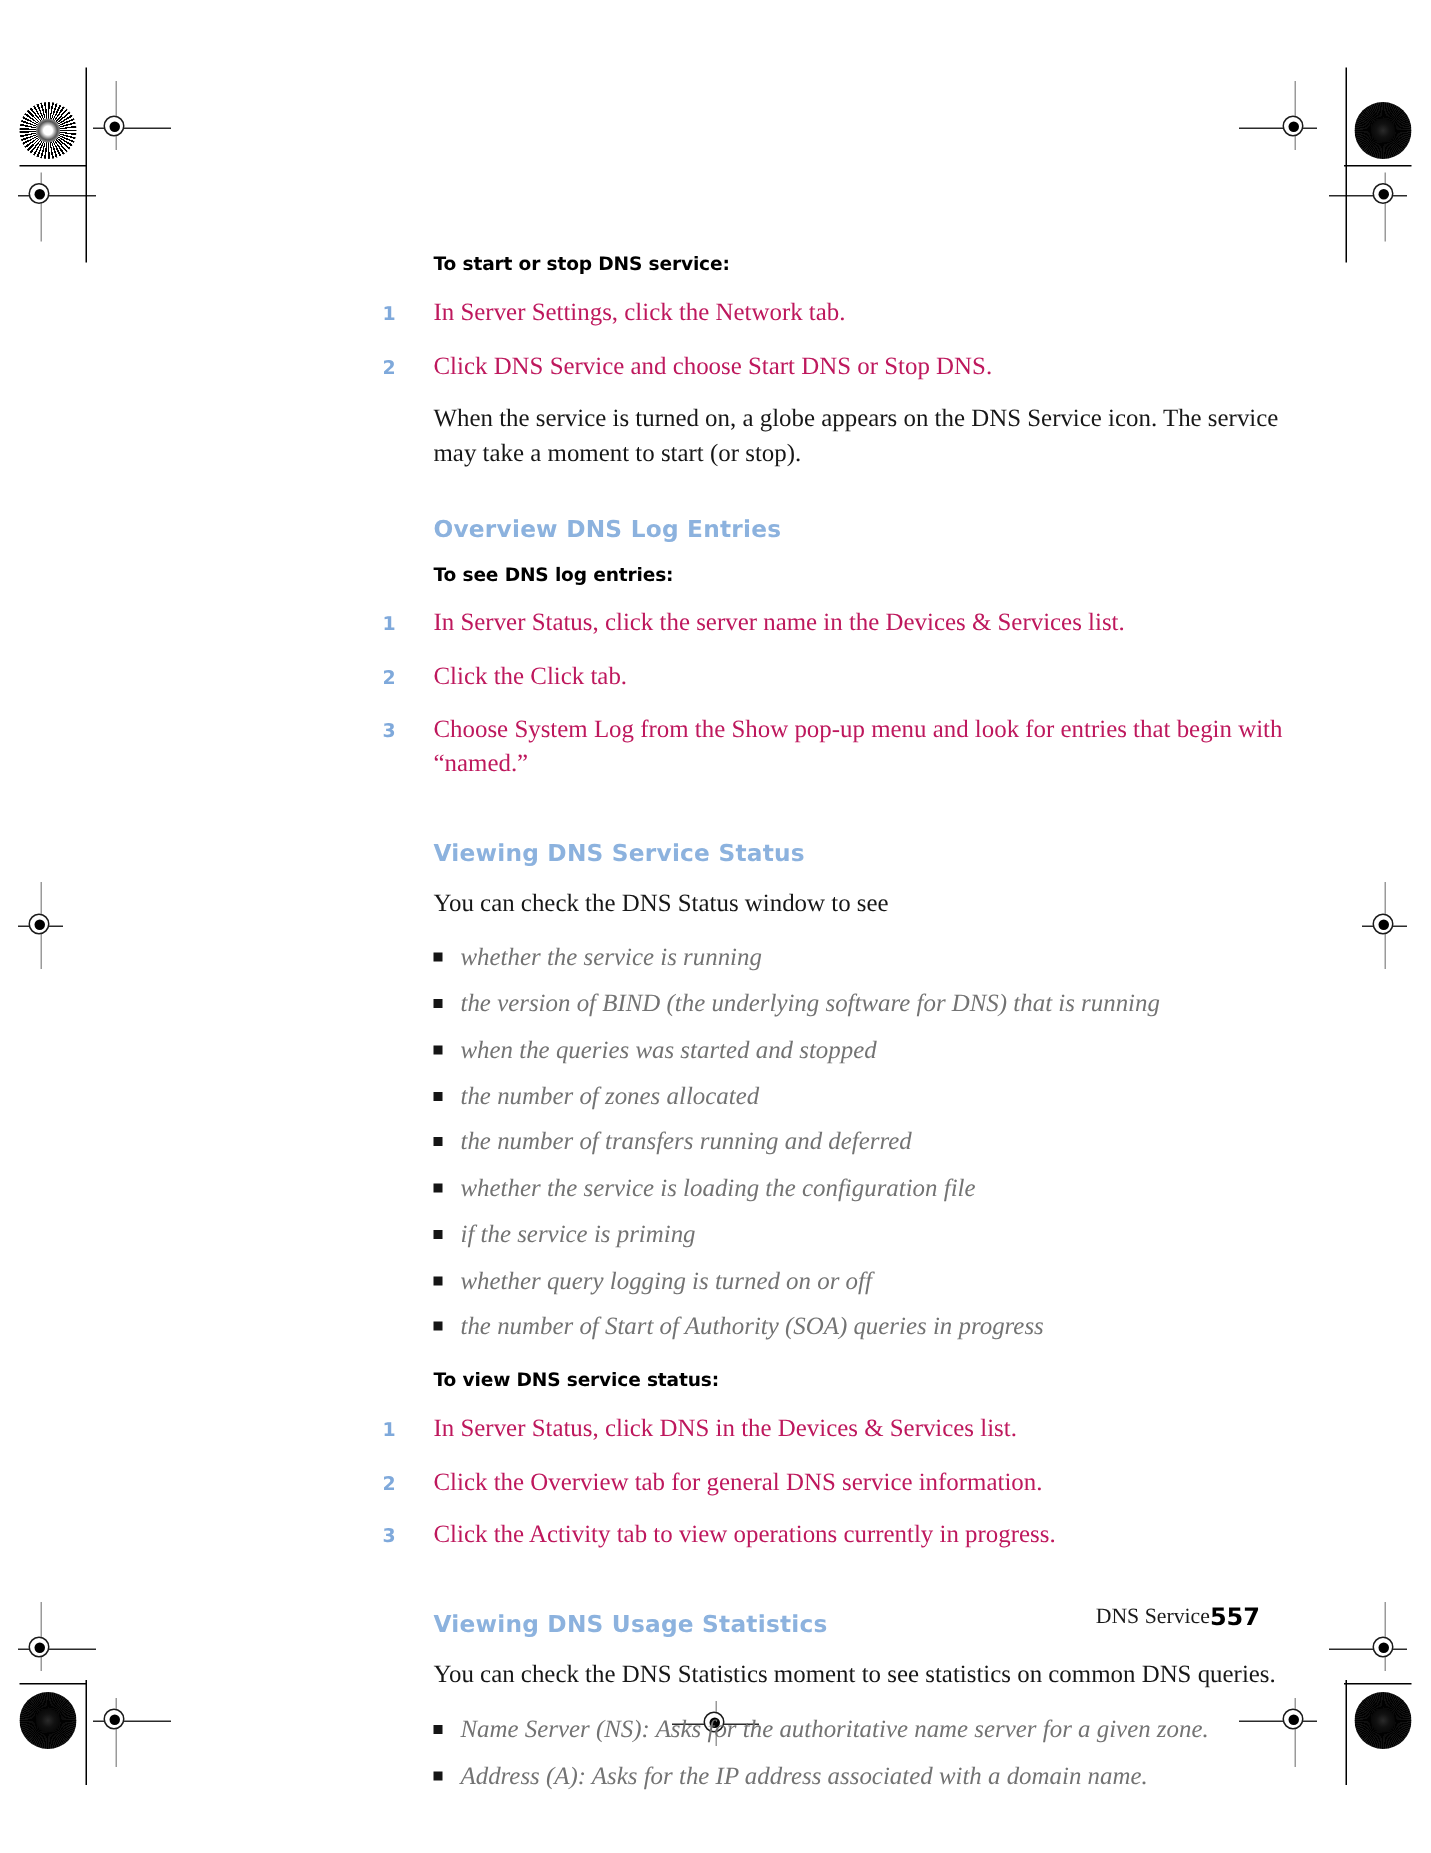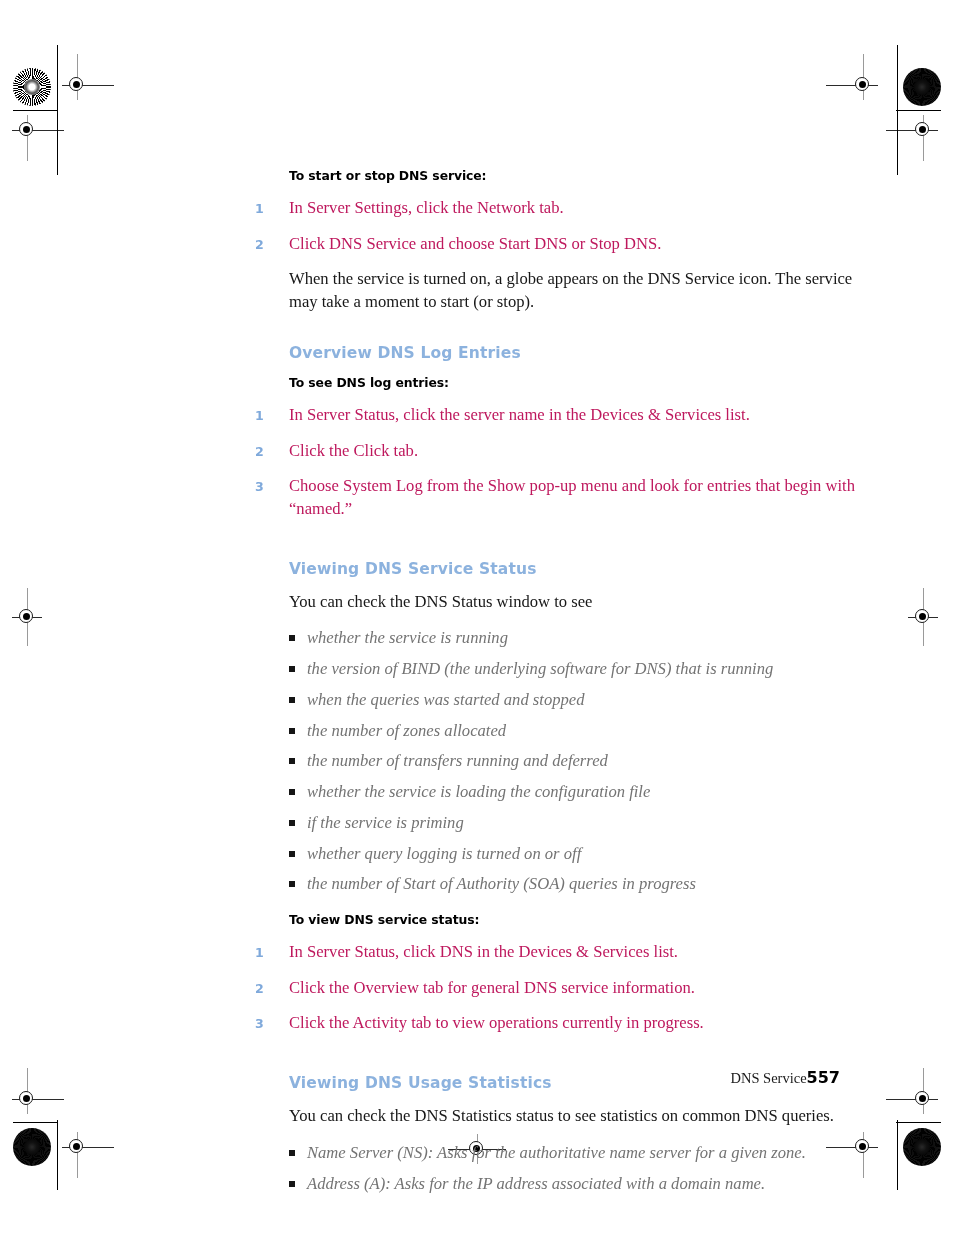--- a/index.html
+++ b/index.html
@@ -399,21 +399,21 @@
       <div class="step">
         <div class="step-num">3</div>
         <div class="step-text">Click the Activity tab to view operations currently in progress.</div>
       </div>
     </div>
 
     <div class="gap-lg"></div>
 
     <div>
       <div class="sec-heading">Viewing DNS Usage Statistics</div>
-      <div class="para">You can check the DNS Statistics status to see statistics on common DNS queries.</div>
+      <div class="para">You can check the DNS Statistics moment to see statistics on common DNS queries.</div>
 
       <div class="bullet">
         <div class="bullet-mark">
             <i></i>
           </div>
         <div class="bullet-text">Name Server (NS):  Asks for the authoritative name server for a given zone.</div>
       </div>
       <div class="bullet">
         <div class="bullet-mark">
             <i></i>

